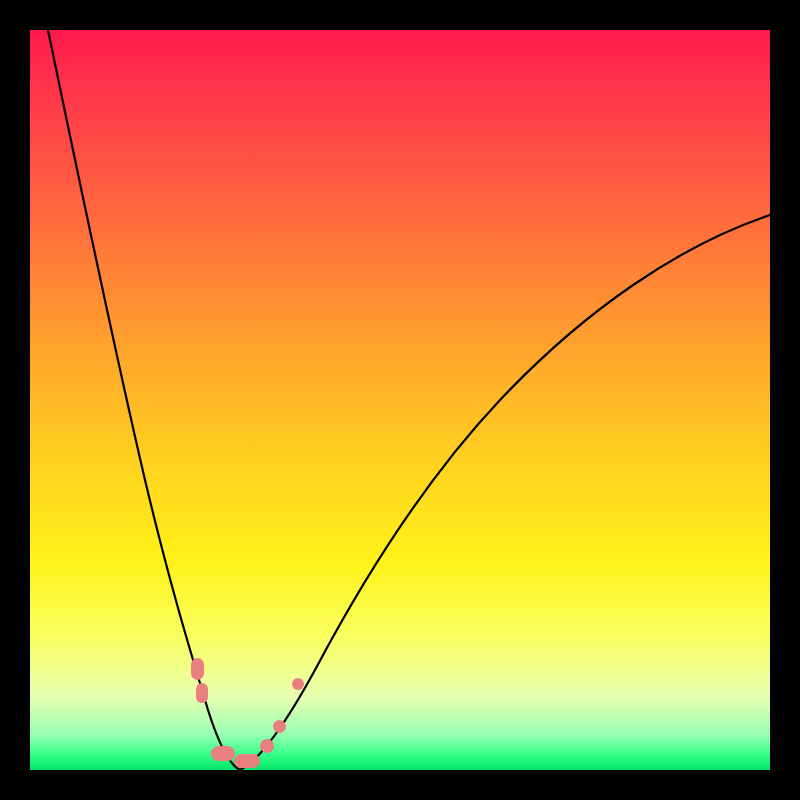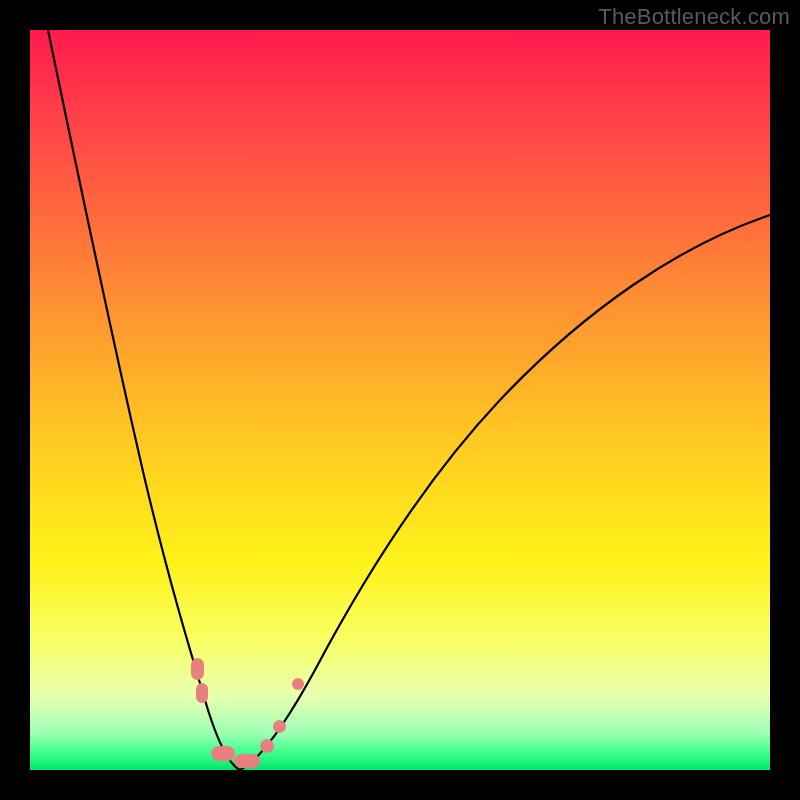--- a/index.html
+++ b/index.html
@@ -73,21 +73,20 @@
     position: absolute;
     background: #e98080;
     border-radius: 50%;
   }
 </style>
 </head>
 <body>
 
 <div class="frame">
 
-  <div class="watermark">TheBottleneck.com</div>
 
   <div class="plot">
 
     <svg class="curves" viewBox="0 0 740 740" preserveAspectRatio="none">
 
       <path class="curve" d="M 18 0
                C 45 130, 80 300, 115 450
                C 140 555, 160 620, 178 680
                C 190 718, 200 735, 210 740"></path>
 

